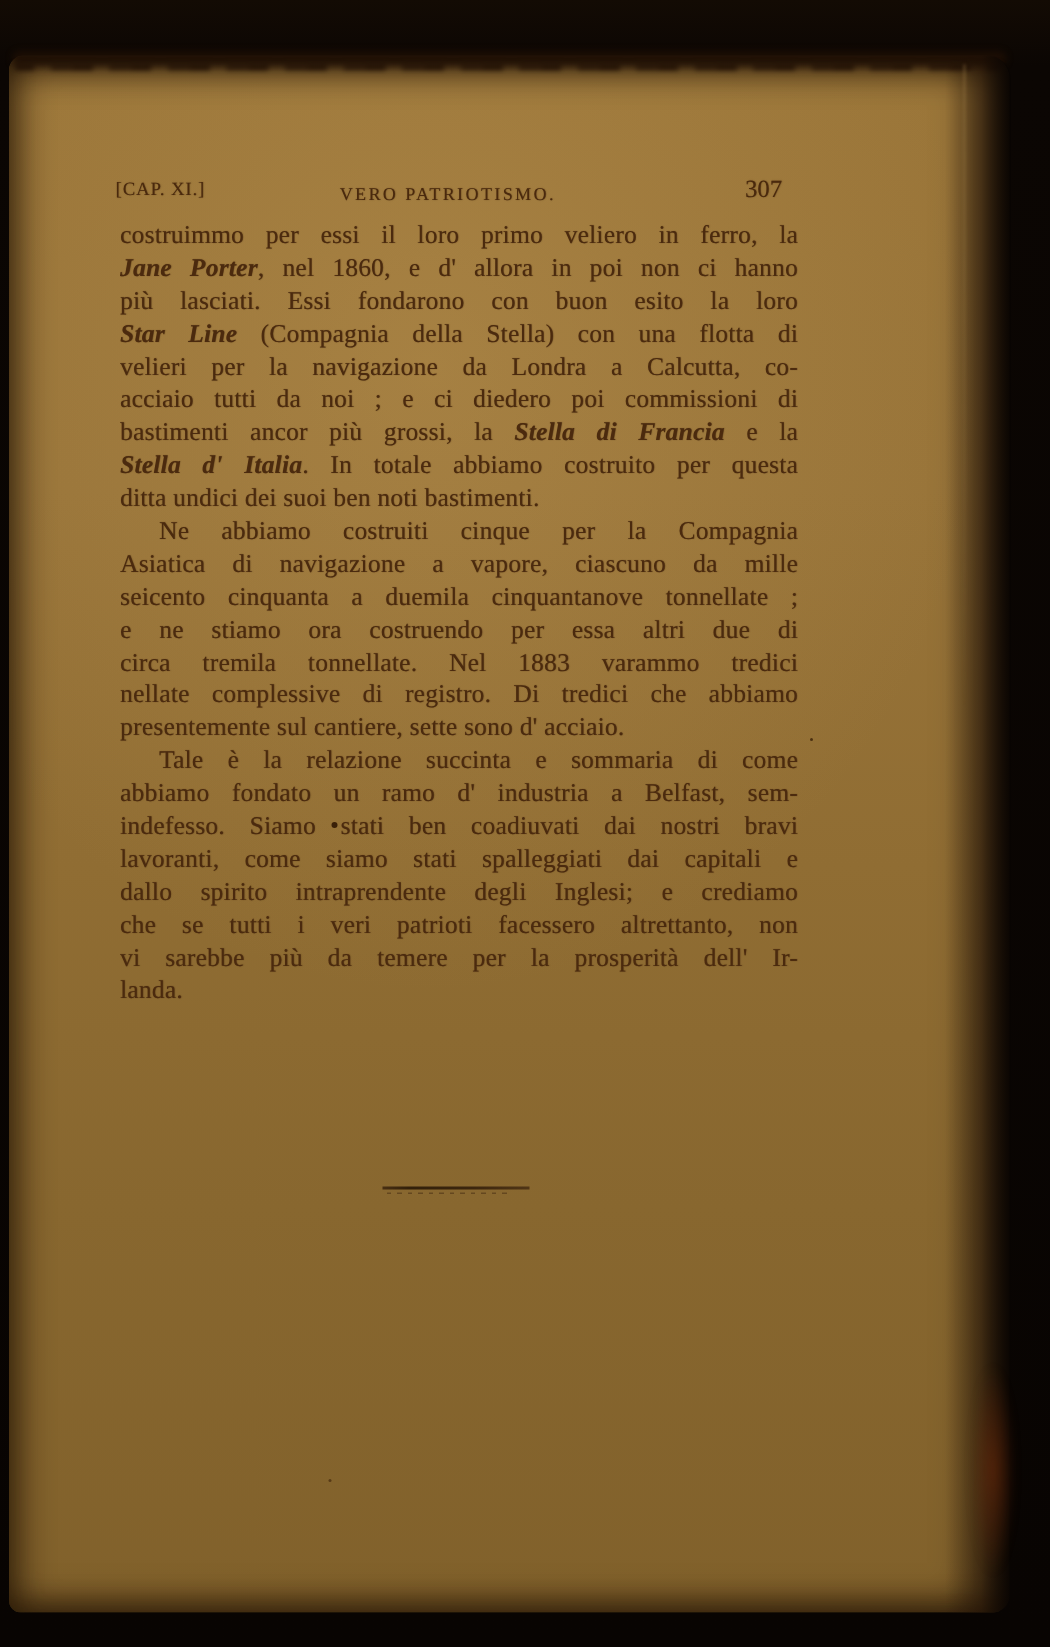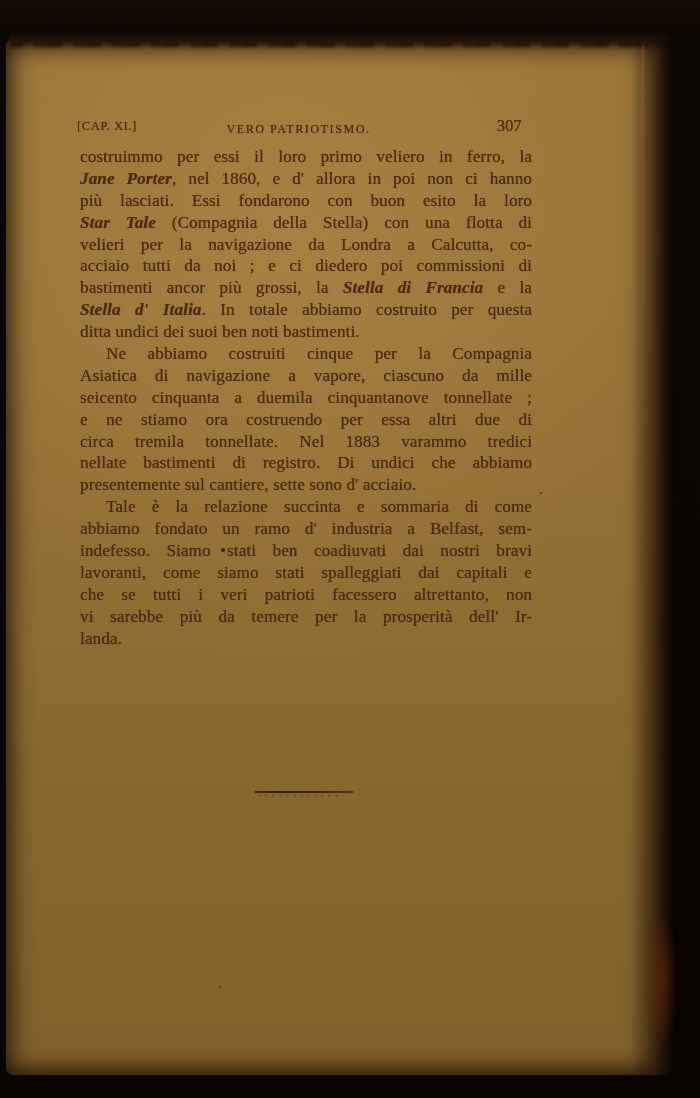--- a/index.html
+++ b/index.html
@@ -83,37 +83,38 @@
   <div class="crease"></div>
 
   <div class="hdr chapter">[CAP. XI.]</div>
   <div class="hdr running-title">VERO PATRIOTISMO.</div>
   <div class="hdr page-number">307</div>
 
   <div class="body-text" style="color: rgb(75, 42, 14);">
       <div class="line"><span>costruimmo per essi il loro primo veliero in ferro, la</span></div>
       <div class="line"><span class="it">Jane Porter</span><span>, nel 1860, e d' allora in poi non ci hanno</span></div>
       <div class="line"><span>più lasciati. Essi fondarono con buon esito la loro</span></div>
-      <div class="line"><span class="it">Star Tale</span><span> (Compagnia della Stella) con una flotta di</span></div>
+      <div class="line"><span class="it">Star Line</span><span> (Compagnia della Stella) con una flotta di</span></div>
       <div class="line"><span>velieri per la navigazione da Londra a Calcutta, co-</span></div>
       <div class="line"><span>acciaio tutti da noi ; e ci diedero poi commissioni di</span></div>
       <div class="line"><span>bastimenti ancor più grossi, la </span><span class="it">Stella di Francia</span><span> e la</span></div>
       <div class="line"><span class="it">Stella d' Italia</span><span>. In totale abbiamo costruito per questa</span></div>
       <div class="line last"><span>ditta undici dei suoi ben noti bastimenti.</span></div>
       <div class="line indent"><span>Ne abbiamo costruiti cinque per la Compagnia</span></div>
       <div class="line"><span>Asiatica di navigazione a vapore, ciascuno da mille</span></div>
       <div class="line"><span>seicento cinquanta a duemila cinquantanove tonnellate ;</span></div>
       <div class="line"><span>e ne stiamo ora costruendo per essa altri due di</span></div>
       <div class="line"><span>circa tremila tonnellate. Nel 1883 varammo tredici</span></div>
-      <div class="line"><span>nellate bastimenti di registro. Di undici che abbiamo</span></div>
+      <div class="line"><span>nellate complessive di registro. Di tredici che abbiamo</span></div>
       <div class="line last"><span>presentemente sul cantiere, sette sono d' acciaio.</span></div>
       <div class="line indent"><span>Tale è la relazione succinta e sommaria di come</span></div>
       <div class="line"><span>abbiamo fondato un ramo d' industria a Belfast, sem-</span></div>
       <div class="line"><span>indefesso. Siamo stati ben coadiuvati dai nostri bravi</span></div>
       <div class="line"><span>lavoranti, come siamo stati spalleggiati dai capitali e</span></div>
+      <div class="line"><span>dallo spirito intraprendente degli Inglesi; e crediamo</span></div>
       <div class="line"><span>che se tutti i veri patrioti facessero altrettanto, non</span></div>
       <div class="line"><span>vi sarebbe più da temere per la prosperità dell' Ir-</span></div>
       <div class="line last"><span>landa.</span></div>
     </div>
 
   <div class="divider"></div>
   <div class="divider-shadow"></div>
 
   <div class="speck speck1"></div>
   <div class="speck speck2"></div>

